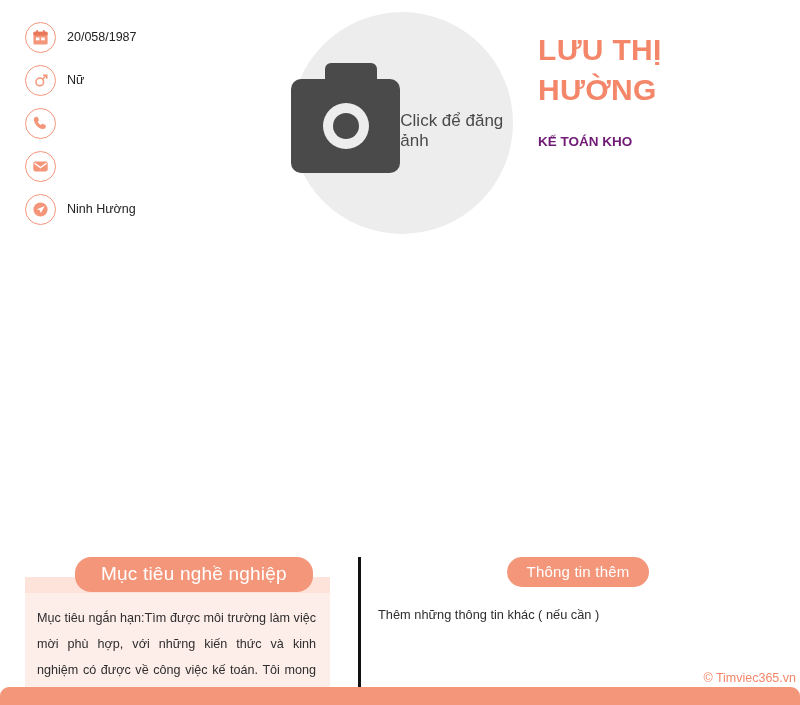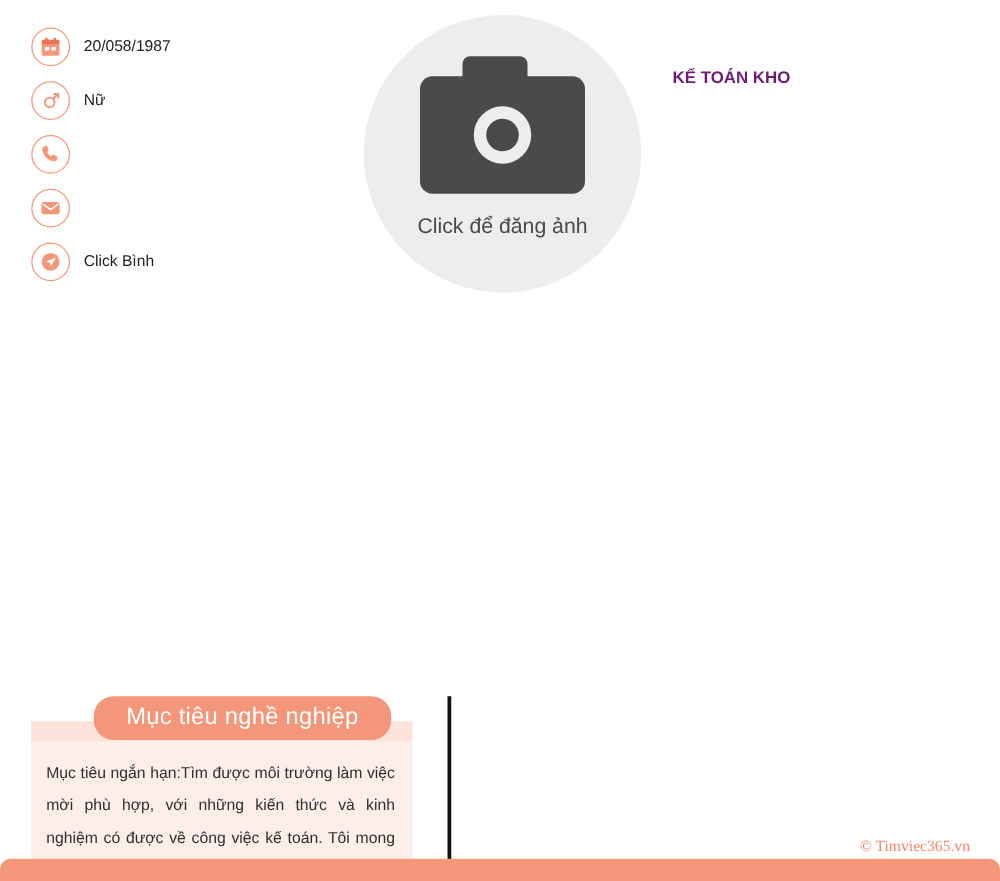--- a/index.html
+++ b/index.html
@@ -56,21 +56,21 @@
   
   .photo-wrap {
     position: absolute;
     left: 291px;
     top: 12px;
     width: 222px;
     height: 222px;
     border-radius: 50%;
     background: #ededed;
     display: flex;
-    flex-direction: column;
+    flex-direction: row;
     align-items: center;
     justify-content: center;
   }
   .cam {
     position: relative;
     width: 132px;
     height: 94px;
     background: #4a4a4a;
     border-radius: 10px;
     margin-top: 6px;
@@ -212,25 +212,25 @@
     position: absolute;
     left: 0;
     bottom: 0;
     width: 800px;
     height: 18px;
     background: #f4967a;
     border-radius: 9px 9px 0 0;
   }
   .watermark {
     position: absolute;
-    right: 24px;
+    right: 4px;
     bottom: 20px;
     font-size: 12.5px;
     color: #f4866a;
-    font-family: Liberation Serif, serif;
+    font-family: Liberation Sans, sans-serif;
   }
 </style>
 </head>
 <body>
 
 <div class="header">
 
   <div class="contact-list">
 
     <div class="contact-row">
@@ -278,34 +278,35 @@
     </div>
 
     <div class="contact-row">
       <span class="ic">
         <svg width="17" height="17" viewBox="0 0 24 24">
           <circle cx="12" cy="12" r="10" fill="#f4967a"></circle>
           <path d="M18 7 L7 11.6 L11 13 L12.4 17 Z" fill="#ffffff"></path>
         </svg>
       </span>
       <span class="contact-text">
-        <span class="second-line">Click Bình</span>
+        <span class="second-line">Ninh Hường</span>
       </span>
     </div>
 
   </div>
 
   <div class="photo-wrap">
     <div class="cam">
       <div class="cam-lens"></div>
     </div>
     <div class="photo-caption">Click để đăng ảnh</div>
   </div>
 
   <div class="name-block">
+    <div class="cv-name">Lưu Thị Hường</div>
     <div class="cv-job">KẾ TOÁN KHO</div>
   </div>
 
 </div>
 
 <div class="columns">
 
   <div class="divider"></div>
 
   <div class="col-left">
@@ -316,17 +317,23 @@
       <div class="objective-text">
         <span>Mục tiêu ngắn hạn:Tìm được môi trường làm việc mời phù hợp, với những kiến thức và kinh nghiệm có được về công việc kế toán. Tôi mong muốn rằng sẽ đóng góp trong sự phát triển của công ty trong tương lai.</span>
         
       </div>
     </div>
 
     
 
   </div>
 
+  <div class="col-right">
+    <div class="extra-pill-wrap">
+      <span class="pill">Thông tin thêm</span>
+    </div>
+    <div class="extra-note">Thêm những thông tin khác ( nếu cần )</div>
+  </div>
 
 </div>
 
 <div class="footer-bar"></div>
 <div class="watermark">© Timviec365.vn</div>
 
 </body></html>

